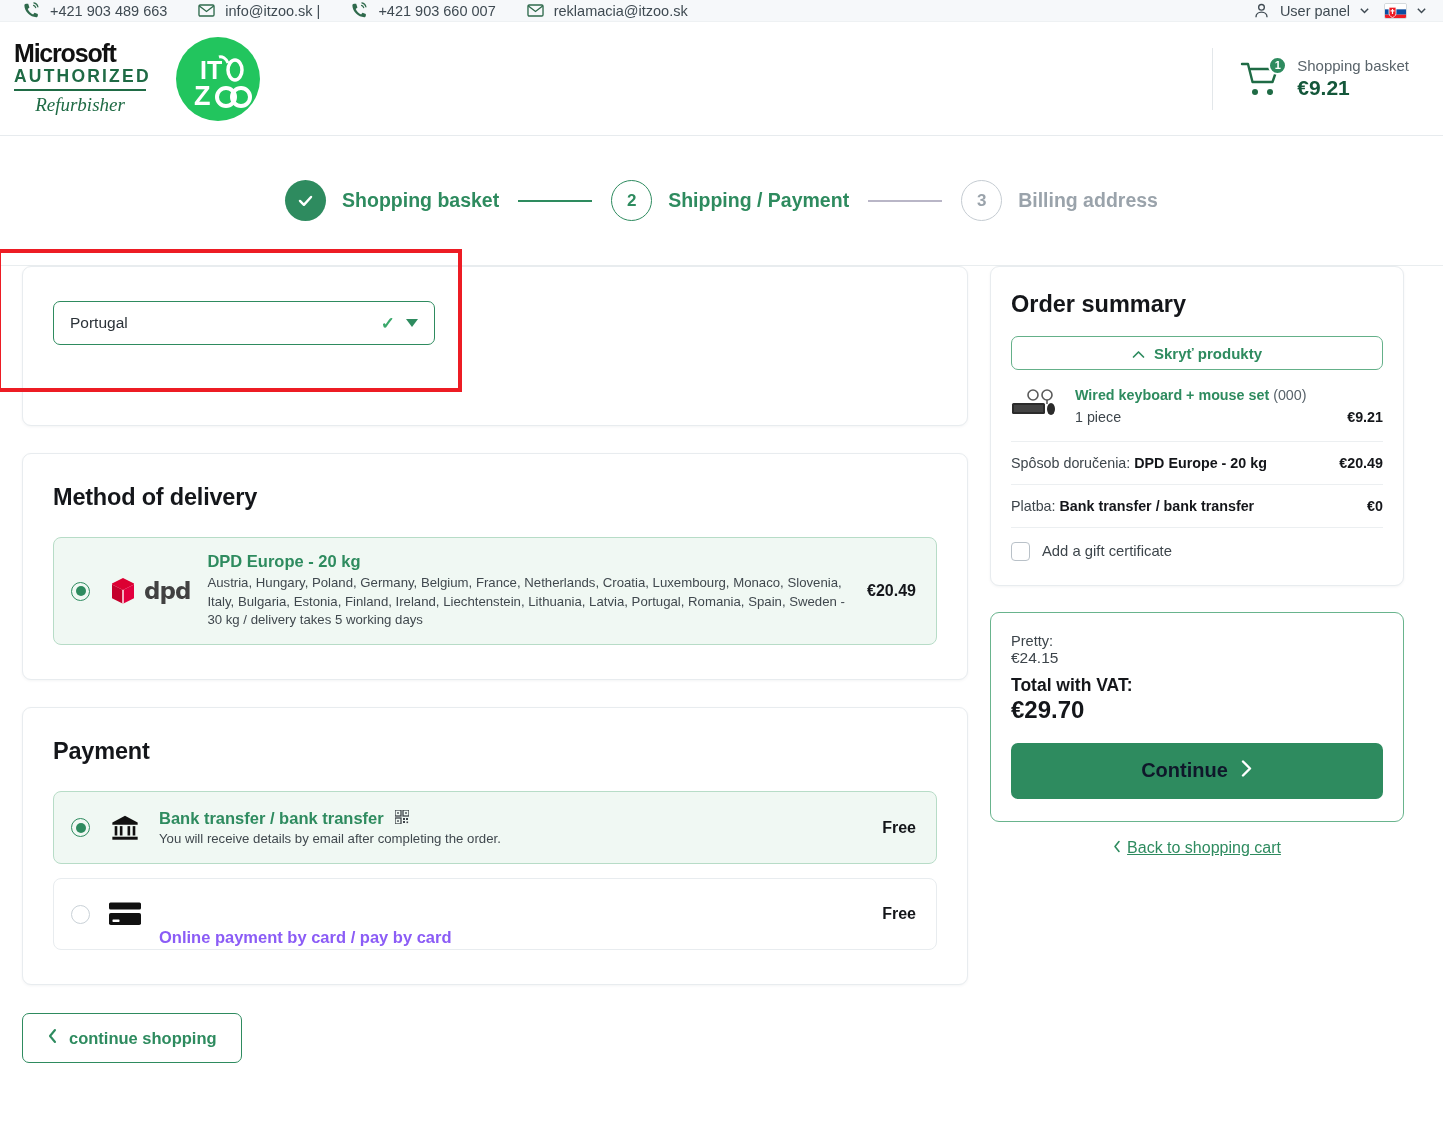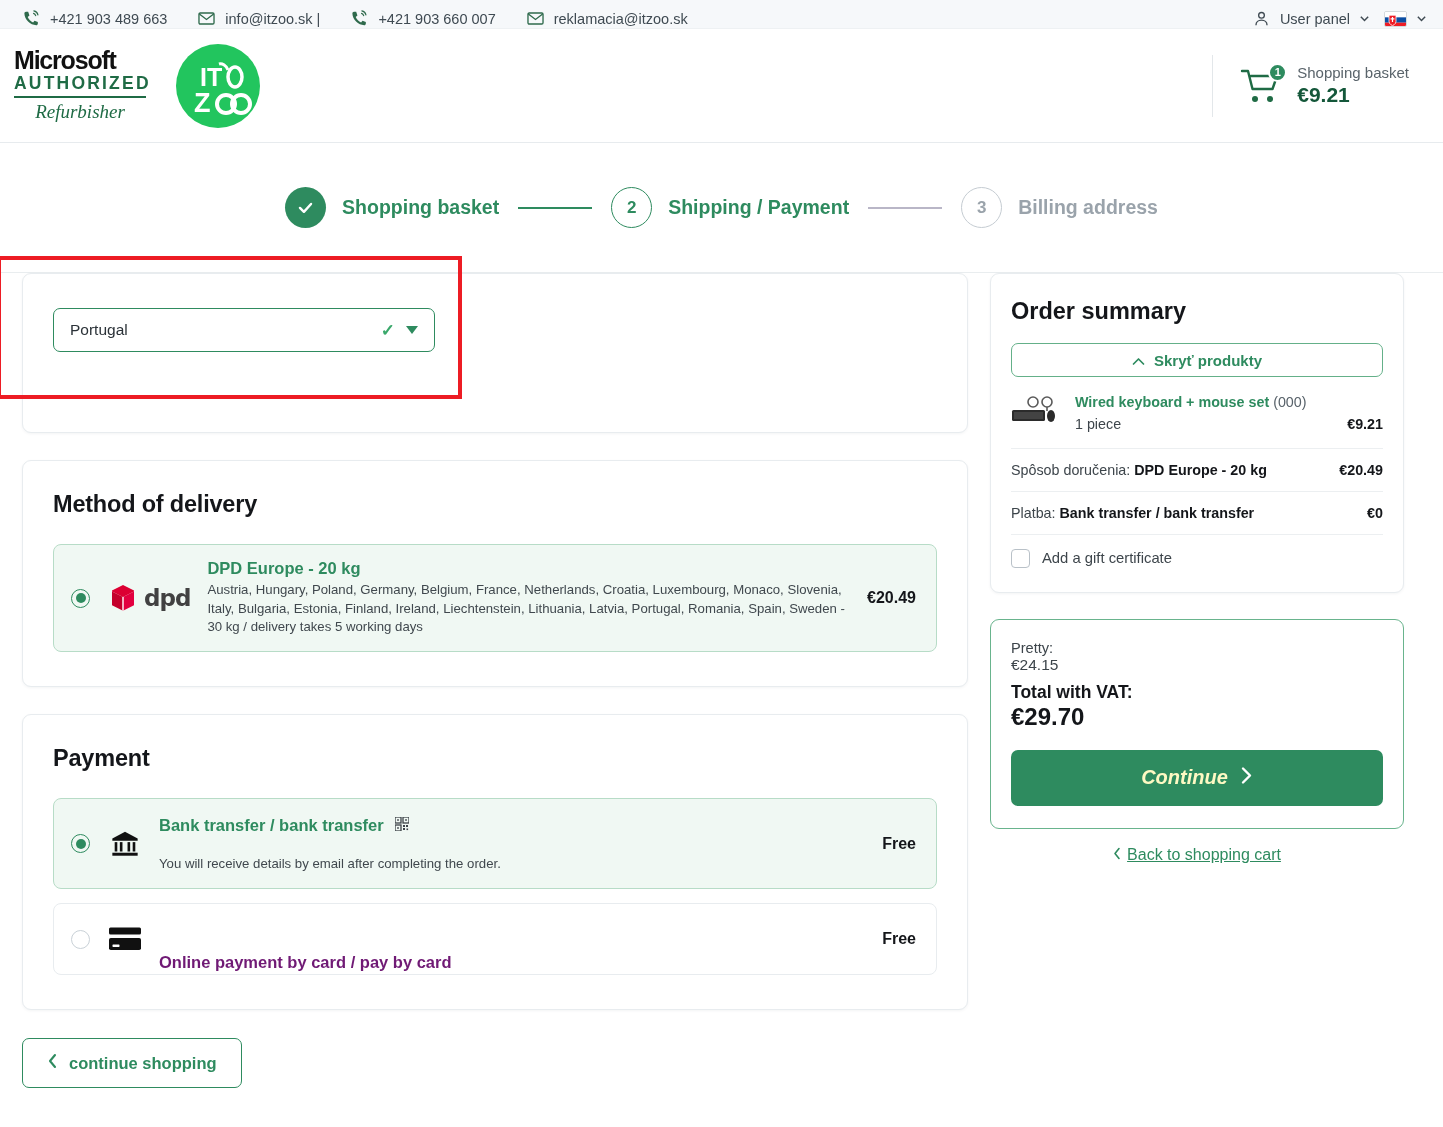--- a/index.html
+++ b/index.html
@@ -6,24 +6,24 @@
   html, body {
     width: 1443px; height: 1127px;
     background: #ffffff;
     font-family: "Liberation Sans", sans-serif;
     color: #1a1a1a;
     overflow: hidden;
   }
 
   
   .topbar {
-    height: 29px;
+    height: 22px;
     background: #f6f8fa;
     display: flex;
-    align-items: flex-end;
+    align-items: center;
     padding: 0 16px 0 22px;
     font-size: 14.5px;
     color: #3f4a52;
     border-bottom: 1px solid #eef1f3;
   }
   .topbar-left { display: flex; align-items: center; gap: 0; flex: 1; }
   .tb-item { display: flex; align-items: center; gap: 9px; margin-right: 30px; }
   .tb-item span { color: #3f4a52; }
   .ico { display: inline-flex; align-items: center; justify-content: center; flex: none; }
   .topbar-right { display: flex; align-items: center; gap: 14px; }
@@ -165,22 +165,22 @@
   
   .payment-card { margin-top: 27px; padding: 30px 30px 34px 30px; }
   .payment-title { margin-bottom: 26px; }
   .pay-row { display: flex; align-items: center; border-radius: 8px; padding: 17px 20px 17px 17px; }
   .pay-row.selected { background: #f0f8f3; border: 1.3px solid #b7dcc7; }
   .pay-row.plain { background: #fff; border: 1.3px solid #e8ecef; margin-top: 14px; height: 72px; }
   .pay-icon { width: 36px; margin-right: 16px; display: flex; align-items: center; justify-content: center; flex: none; }
   .pay-body { flex: 1; }
   .pay-name-line { display: flex; align-items: center; gap: 11px; }
   .pay-name { font-size: 16.5px; font-weight: bold; color: #2e8b5f; }
-  .pay-name.dark { color: #701a75; margin-top: 47px; }
-  .pay-desc { font-size: 13.2px; color: #40484e; margin-top: 21px; }
+  .pay-name.dark { color: #8b5cf6; margin-top: 47px; }
+  .pay-desc { font-size: 13.2px; color: #40484e; margin-top: 3px; }
   .pay-price { font-size: 16px; font-weight: bold; color: #14161a; white-space: nowrap; margin-left: 20px; }
 
   
   .cont-shop-wrap { padding: 28px 0 0 0; }
   .cont-shop {
     display: inline-flex; align-items: center; gap: 11px;
     border: 1.3px solid #2e8b5f; border-radius: 7px;
     padding: 14px 24px; background: #fff; cursor: pointer;
     font-size: 16.5px; font-weight: bold; color: #2e8b5f;
   }
@@ -220,24 +220,23 @@
     padding: 20px 20px 22px 20px; background: #fff;
   }
   .tot-line { display: flex; align-items: baseline; justify-content: center; flex-direction: column; }
   .tot-label-sm { font-size: 14.6px; color: #3d454b; }
   .tot-val-sm { font-size: 15.5px; color: #3d454b; }
   .tot-label-lg { font-size: 17.5px; font-weight: bold; color: #14161a; }
   .tot-val-lg { font-size: 24px; font-weight: bold; color: #14161a; }
   .continue-btn {
     margin-top: 19px; width: 100%; height: 56px;
     background: #2e8b5f; border: none; border-radius: 7px; cursor: pointer;
-    color: #fef9c3; font-size: 20px; font-weight: bold;
+    color: #0f172a; font-size: 20px; font-weight: bold;
     display: flex; align-items: center; justify-content: center; gap: 12px;
     font-family: "Liberation Sans", sans-serif;
-    font-style: italic;
   }
   .back-cart {
     margin-top: 17px; display: flex; align-items: center; justify-content: center; gap: 6px;
     font-size: 16px; color: #2e8b5f; cursor: pointer;
   }
   .back-cart u { text-decoration: underline; }
 </style>
 </head>
 <body>
 

